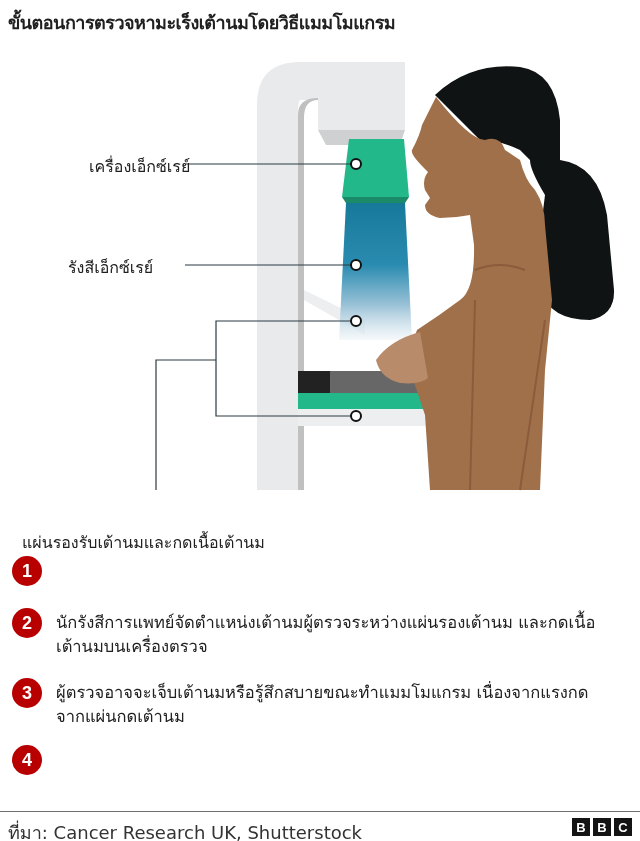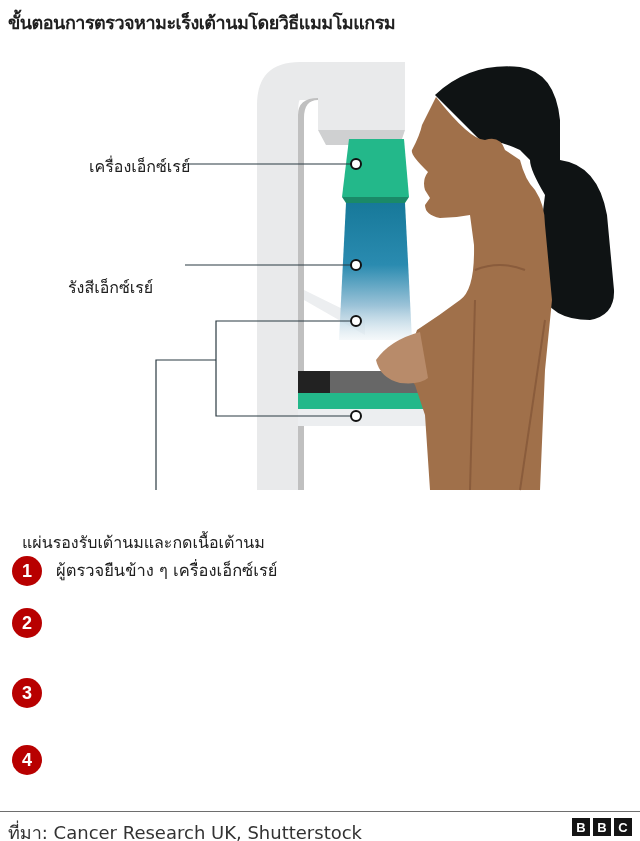--- a/index.html
+++ b/index.html
@@ -74,33 +74,34 @@
   </g>
   <g fill="#ffffff" stroke="#111" stroke-width="2">
     <circle cx="356" cy="164" r="5"></circle>
     <circle cx="356" cy="265" r="5"></circle>
     <circle cx="356" cy="321" r="5"></circle>
     <circle cx="356" cy="416" r="5"></circle>
   </g>
 </svg>
 
 <div class="label" style="left:53px; top:154px;margin-left:36px;">เครื่องเอ็กซ์เรย์</div>
-<div class="label" style="left:68px; top:255px;margin-top:20px;">รังสีเอ็กซ์เรย์</div>
+<div class="label" style="left:68px; top:255px;">รังสีเอ็กซ์เรย์</div>
 <div class="label" style="left:22px; top:530px;">แผ่นรองรับเต้านมและกดเนื้อเต้านม</div>
 
 <div class="steps">
   <div class="step" style="top:0px;">
     <div class="badge" style="background:#b80000;">1</div>
-    <div class="step-text">ผู้ตรวจยืนข้าง ๆ เครื่องเอ็กซ์เรย์</div>
   </div>
   <div class="step" style="top:52px;">
     <div class="badge" style="background:#b80000;">2</div>
+    <div class="step-text">นักรังสีการแพทย์จัดตำแหน่งเต้านมผู้ตรวจระหว่างแผ่นรองเต้านม และกดเนื้อเต้านมบนเครื่องตรวจ</div>
   </div>
   <div class="step" style="top:122px;">
     <div class="badge" style="background:#b80000;">3</div>
+    <div class="step-text">ผู้ตรวจอาจจะเจ็บเต้านมหรือรู้สึกสบายขณะทำแมมโมแกรม เนื่องจากแรงกดจากแผ่นกดเต้านม</div>
   </div>
   <div class="step" style="top:189px;">
     <div class="badge" style="background:#b80000;">4</div>
   </div>
 </div>
 
 <div class="footer-line"></div>
 <div class="source">ที่มา: Cancer Research UK, Shutterstock</div>
 <div class="logo">
   <span>B</span>

